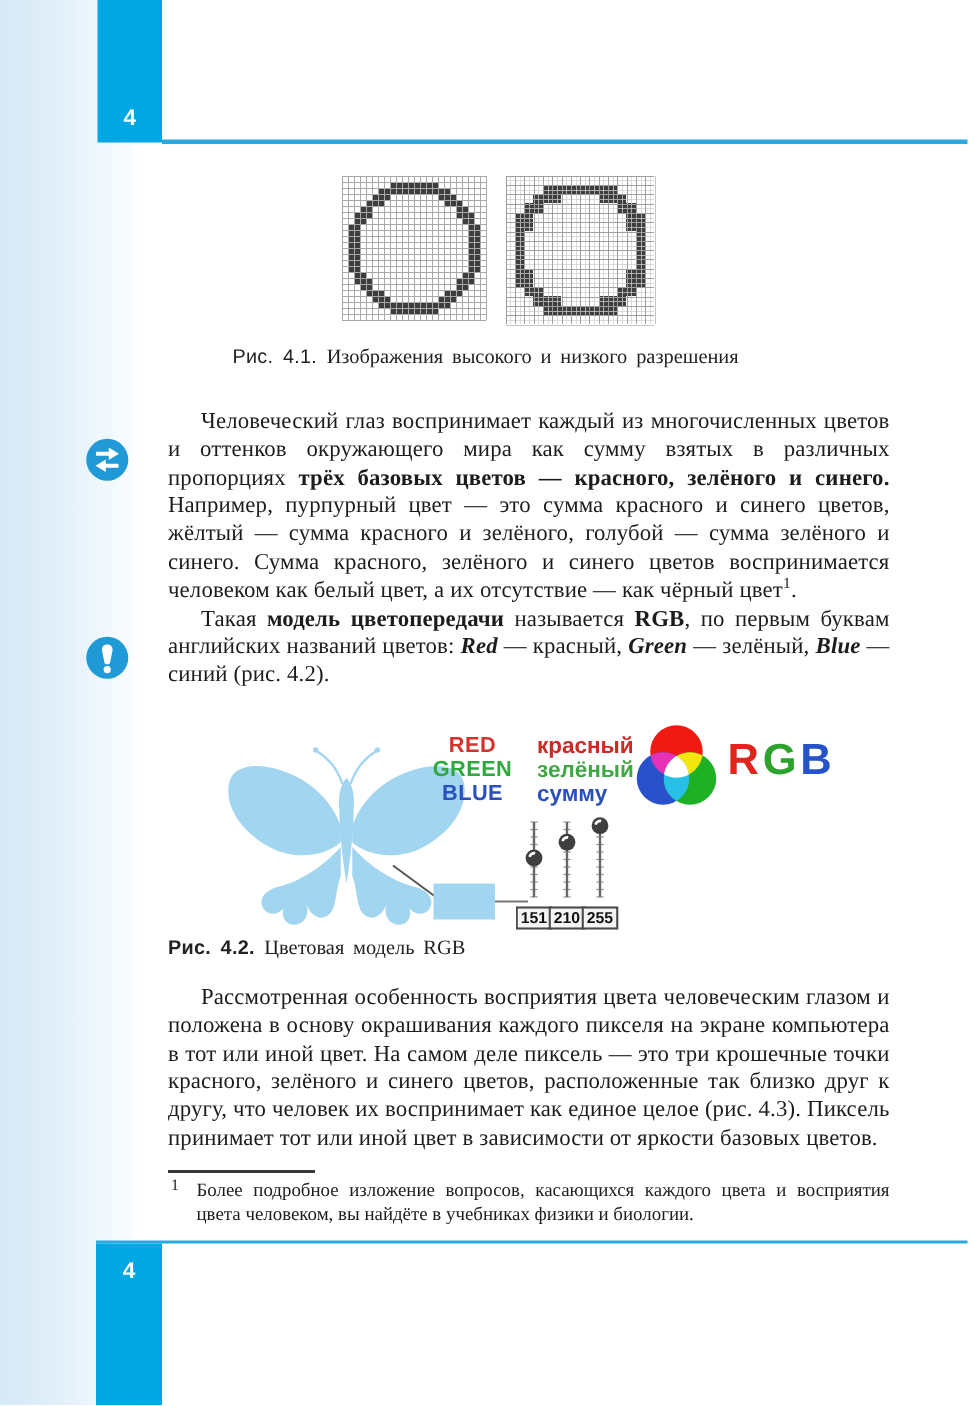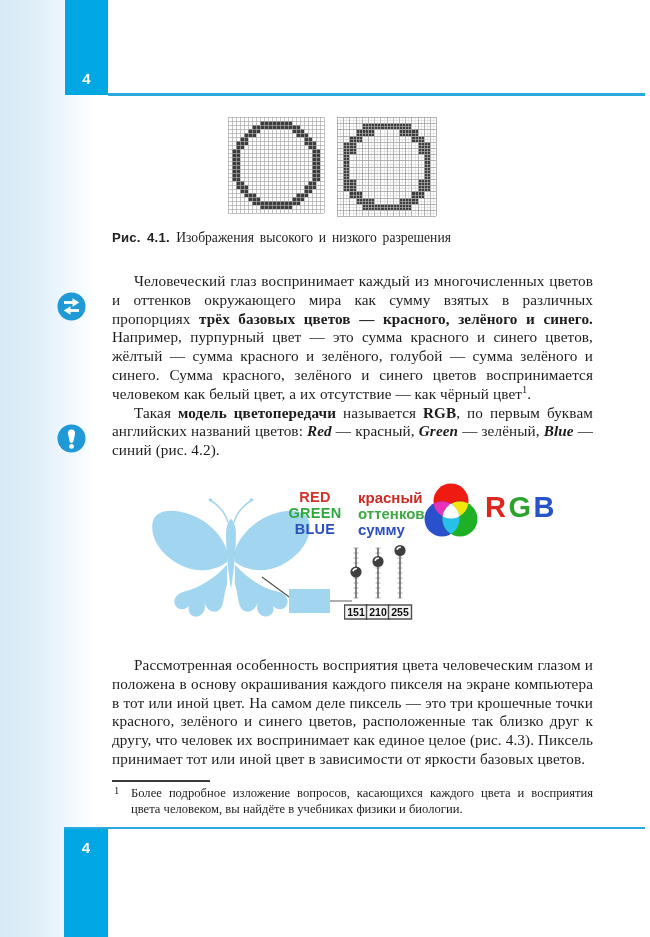--- a/index.html
+++ b/index.html
@@ -395,21 +395,21 @@
         <line x1="0" y1="74.9" x2="99.2" y2="74.9" stroke="#9e9e9e" stroke-width="0.7"></line>
         <line x1="81.1" y1="0" x2="81.1" y2="99.2" stroke="#9e9e9e" stroke-width="0.7"></line>
         <line x1="0" y1="81.1" x2="99.2" y2="81.1" stroke="#9e9e9e" stroke-width="0.7"></line>
         <line x1="87.3" y1="0" x2="87.3" y2="99.2" stroke="#9e9e9e" stroke-width="0.7"></line>
         <line x1="0" y1="87.3" x2="99.2" y2="87.3" stroke="#9e9e9e" stroke-width="0.7"></line>
         <line x1="93.5" y1="0" x2="93.5" y2="99.2" stroke="#9e9e9e" stroke-width="0.7"></line>
         <line x1="0" y1="93.5" x2="99.2" y2="93.5" stroke="#9e9e9e" stroke-width="0.7"></line>
         <line x1="99.7" y1="0" x2="99.7" y2="99.2" stroke="#9e9e9e" stroke-width="0.7"></line>
         <line x1="0" y1="99.7" x2="99.2" y2="99.7" stroke="#9e9e9e" stroke-width="0.7"></line>
       </svg></div>
-  <div class="caption" id="cap41"><span class="sans" style="font-weight: bold;">Рис. 4.1. </span><span>Изображения высокого и низкого разрешения</span></div>
+  <div class="caption" id="cap41"><span class="sans" style="font-weight: normal; margin-left: 43px;">Рис. 4.1. </span><span>Изображения высокого и низкого разрешения</span></div>
 
 
   <div class="bodyflow">
     <p class="para"><span>Человеческий глаз воспринимает каждый из многочисленных цветов и оттенков окружающего мира как сумму взятых в различных пропорциях </span><span style="font-weight: bold;">трёх базовых цветов — красного, зелёного и синего.</span><span> Например, пурпурный цвет — это сумма красного и синего цветов, жёлтый — сумма красного и зелёного, голубой — сумма зелёного и синего. Сумма красного, зелёного и синего цветов воспринимается человеком как белый цвет, а их отсутствие — как чёрный цвет</span><sup>1</sup><span>.</span></p>
     <p class="para"><span>Такая </span><span style="font-weight: bold;">модель цветопередачи</span><span> называется </span><span style="font-weight: bold;">RGB</span><span>, по первым буквам английских названий цветов: </span><span style="font-weight: bold; font-style: italic;">Red</span><span> — красный, </span><span style="font-weight: bold; font-style: italic;">Green</span><span> — зелёный, </span><span style="font-weight: bold; font-style: italic;">Blue</span><span> — синий (рис. 4.2).</span></p>
   </div>
 
   <div class="mi" id="icon-swap">
     <svg viewBox="0 0 29 29" width="29" height="29">
       <circle cx="14.5" cy="14.5" r="14" fill="#1f9ad6"></circle>
@@ -450,21 +450,21 @@
       </g>
     </svg>
 
     <div class="abs en-labels">
       <span style="color: rgb(214, 50, 43);">RED</span>
       <span style="color: rgb(47, 169, 63);">GREEN</span>
       <span style="color: rgb(43, 80, 190);">BLUE</span>
     </div>
     <div class="abs ru-labels">
       <span style="color: rgb(204, 43, 36);">красный</span>
-      <span style="color: rgb(63, 168, 69);">оттенков</span>
+      <span style="color: rgb(63, 168, 69);">зелёный</span>
       <span style="color: rgb(43, 80, 190);">сумму</span>
     </div>
 
     <svg class="abs venn" width="72" height="58">
       <defs>
         <clipPath id="cpRed">
             <circle cx="27" cy="19" r="17.5"></circle>
           </clipPath>
         <clipPath id="cpBlue">
             <circle cx="18" cy="37" r="17.5"></circle>
@@ -532,20 +532,21 @@
           <line x1="53.5" y1="51" x2="58.5" y2="51" stroke="#999" stroke-width="0.8"></line>
           <line x1="53.5" y1="56" x2="58.5" y2="56" stroke="#999" stroke-width="0.8"></line>
           <line x1="56" y1="6" x2="56" y2="56" stroke="#666" stroke-width="1.6"></line>
           <circle cx="56" cy="8.5" r="5.6" fill="#3f3f3f"></circle>
           <path d="M 53 7.7 A 3.4 3.4 0 0 1 56.8 5.3" stroke="#fff" stroke-width="1.7" fill="none"></path>
           <rect x="44.5" y="63" width="23" height="14" fill="#f4f4f4" stroke="#4a4a4a" stroke-width="1.4"></rect>
           <text x="56" y="73.5" text-anchor="middle" font-family="Liberation Sans, sans-serif" font-size="10.5" font-weight="bold" fill="#111">255</text>
         </svg></div>
   </div>
 
+  <div class="caption" id="cap42"><span class="sans" style="font-weight: bold;">Рис. 4.2. </span><span>Цветовая модель RGB</span></div>
 
   <p class="para" id="p3"><span>Рассмотренная особенность восприятия цвета человеческим глазом и положена в основу окрашивания каждого пикселя на экране компьютера в тот или иной цвет. На самом деле пиксель — это три крошечные точки красного, зелёного и синего цветов, расположенные так близко друг к другу, что человек их воспринимает как единое целое (рис. 4.3). Пиксель принимает тот или иной цвет в зависимости от яркости базовых цветов.</span></p>
 
   <div class="foot-rule"></div>
   <div class="footnote">
     <span class="marker">1</span>
     <span><span>Более подробное изложение вопросов, касающихся каждого цвета и восприятия цвета человеком, вы найдёте в учебниках физики и биологии.</span></span>
   </div>
 
   <div class="bottom-rule" style="background-color: rgb(42, 169, 225);"></div>

